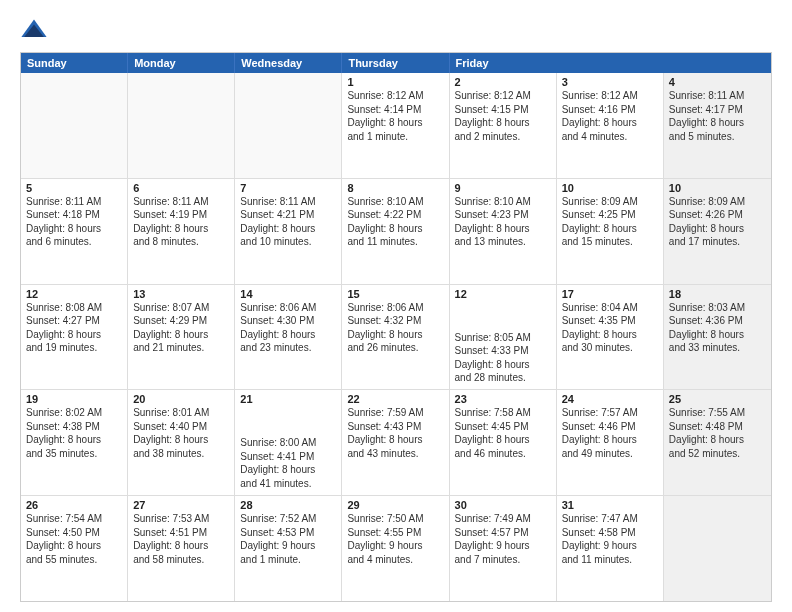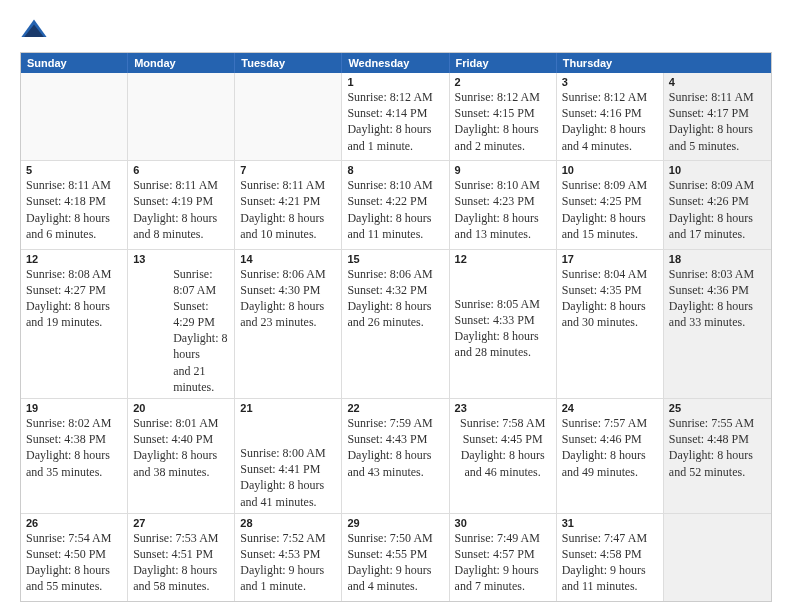--- a/index.html
+++ b/index.html
@@ -99,24 +99,23 @@
     .cal-cell:last-child { border-right: none; }
     .cal-cell.empty { background: #f9f9f9; }
     .cal-cell.shaded { background: #f0f0f0; }
     .day-num {
       font-size: 11px;
       font-weight: bold;
       color: #222;
       margin-bottom: 1px;
     }
     .cell-info {
-      font-size: 12px;
+      font-size: 10px;
       line-height: 1.35;
       color: #333;
-      font-family: Liberation Serif, serif;
     }
   </style>
 </head>
 <body>
 
 <div class="page">
   <div class="header">
     <div class="logo">
       <svg class="logo-icon" viewBox="0 0 40 40">
         <polygon points="20,5 38,30 2,30" fill="#2563b0"></polygon>
@@ -129,24 +128,23 @@
     <div class="title-block">
       <div class="cal-title"></div>
       <div class="cal-subtitle"></div>
     </div>
   </div>
 
   <div class="calendar">
     <div class="cal-header-row">
     <div class="cal-header-cell">Sunday</div>
         <div class="cal-header-cell">Monday</div>
-        <div class="cal-header-cell">Tuesday</div>
         <div class="cal-header-cell">Wednesday</div>
+        <div class="cal-header-cell">Thursday</div>
         <div class="cal-header-cell">Friday</div>
-        <div class="cal-header-cell">Thursday</div>
       </div>
     <div class="cal-body">
     <div class="cal-row">
           <div class="cal-cell empty"></div>
           <div class="cal-cell empty"></div>
           <div class="cal-cell empty"></div>
           <div class="cal-cell">
             <div class="day-num">1</div>
             <div class="cell-info" style="white-space: pre-line;">Sunrise: 8:12 AM
 Sunset: 4:14 PM
@@ -229,21 +227,21 @@
         <div class="cal-row">
           <div class="cal-cell">
             <div class="day-num">12</div>
             <div class="cell-info" style="white-space: pre-line;">Sunrise: 8:08 AM
 Sunset: 4:27 PM
 Daylight: 8 hours
 and 19 minutes.</div>
           </div>
           <div class="cal-cell">
             <div class="day-num">13</div>
-            <div class="cell-info" style="white-space: pre-line; margin-left: 40px;">Sunrise: 8:07 AM
+            <div class="cell-info" style="white-space: pre-line;">Sunrise: 8:07 AM
 Sunset: 4:29 PM
 Daylight: 8 hours
 and 21 minutes.</div>
           </div>
           <div class="cal-cell">
             <div class="day-num">14</div>
             <div class="cell-info" style="white-space: pre-line;">Sunrise: 8:06 AM
 Sunset: 4:30 PM
 Daylight: 8 hours
 and 23 minutes.</div>
@@ -301,21 +299,21 @@
           </div>
           <div class="cal-cell">
             <div class="day-num">22</div>
             <div class="cell-info" style="white-space: pre-line;">Sunrise: 7:59 AM
 Sunset: 4:43 PM
 Daylight: 8 hours
 and 43 minutes.</div>
           </div>
           <div class="cal-cell">
             <div class="day-num">23</div>
-            <div class="cell-info" style="white-space: pre-line; text-align: center;">Sunrise: 7:58 AM
+            <div class="cell-info" style="white-space: pre-line;">Sunrise: 7:58 AM
 Sunset: 4:45 PM
 Daylight: 8 hours
 and 46 minutes.</div>
           </div>
           <div class="cal-cell">
             <div class="day-num">24</div>
             <div class="cell-info" style="white-space: pre-line;">Sunrise: 7:57 AM
 Sunset: 4:46 PM
 Daylight: 8 hours
 and 49 minutes.</div>

